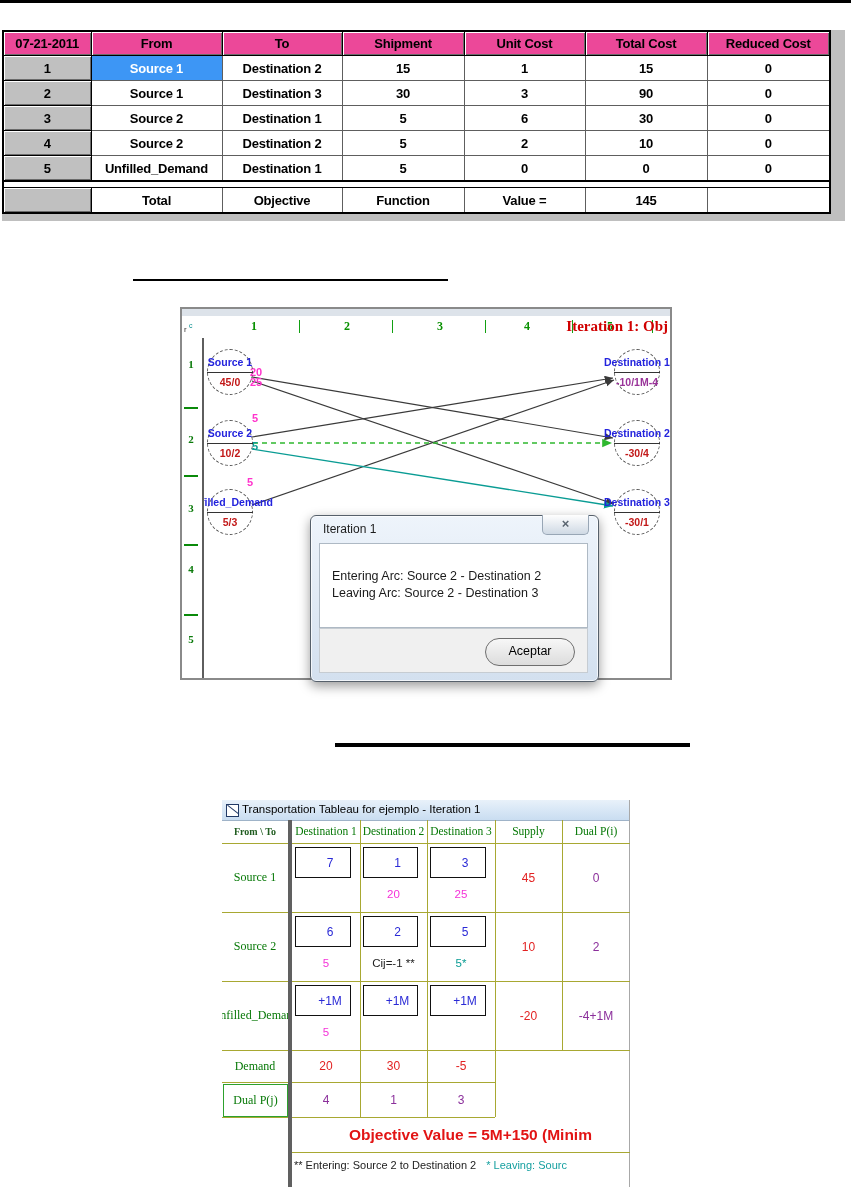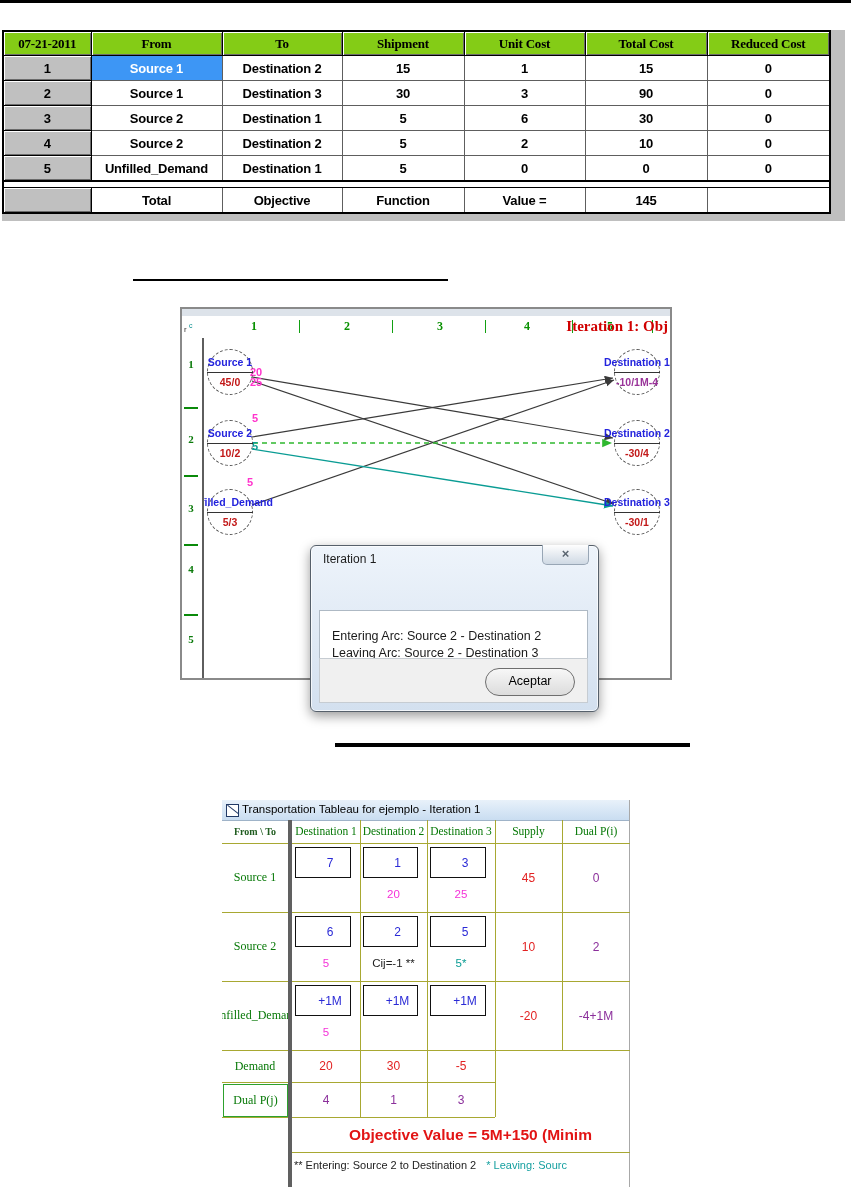--- a/index.html
+++ b/index.html
@@ -7,22 +7,22 @@
         font-family:"Liberation Sans",sans-serif;}
   .abs{position:absolute;}
 
   
   .grid-backdrop{left:2px;top:30px;width:843px;height:191px;background:#bfbfbf;}
   table.grid{border-collapse:collapse;table-layout:fixed;width:827px;
              font-size:13px;font-weight:bold;letter-spacing:-0.2px;background:#fff;
              border:2px solid #000;}
   table.grid td,table.grid th{border:1px solid #5e5e5e;text-align:center;overflow:hidden;
              white-space:nowrap;height:24px;padding:0 2px;}
-  table.grid tr.ghead th{height:23px;background:#84cc16;border:1px solid #000;
-             box-shadow:inset 1px 1px 0 #fff,inset -1px -1px 0 #6b6b6b;font-family:Liberation Serif, serif;}
+  table.grid tr.ghead th{height:23px;background:#ec4899;border:1px solid #000;
+             box-shadow:inset 1px 1px 0 #fff,inset -1px -1px 0 #6b6b6b;}
   table.grid td.rh{background:#c0c0c0;border:1px solid #000;
              box-shadow:inset 1px 1px 0 #fff,inset -1px -1px 0 #6b6b6b;}
   table.grid tr.seprow td{height:5px;border-left:none;border-right:none;
              border-top:2px solid #000;border-bottom:1px solid #000;background:#fff;}
   td.sel{background:#3d96f5;color:#fff;}
 
   
   .net-window{left:180px;top:307px;width:492px;height:373px;border:2px solid #8a8a8a;
               background:#fff;box-sizing:border-box;}
   .net-topstrip{left:0;top:0;width:488px;height:7px;background:#dde3ea;}
@@ -45,31 +45,31 @@
   .node .mid{position:absolute;left:-1px;right:-1px;top:50%;border-top:1px solid #333;}
   .node .nname{position:absolute;left:50%;transform:translateX(-50%);top:6px;white-space:nowrap;
         font-size:10.5px;color:#2323dd;font-weight:bold;}
   .node .nval{position:absolute;left:50%;transform:translateX(-50%);bottom:6px;white-space:nowrap;
         font-size:10.5px;font-weight:bold;color:#c21818;}
   .nval.purple{color:#993399;}
   .edge-label{position:absolute;font-size:11px;font-weight:bold;color:#ff33cc;}
   .edge-label.teal{color:#0a9c94;}
 
   
-  .dialog{left:310px;top:545px;width:287px;height:165px;border:1px solid #56606b;border-radius:6px;
+  .dialog{left:310px;top:515px;width:287px;height:165px;border:1px solid #56606b;border-radius:6px;
           background:linear-gradient(#eef4fb,#d3e0ef);box-shadow:0 4px 12px rgba(0,0,0,.40),
           inset 0 0 0 1px rgba(255,255,255,.7);z-index:5;}
   .dlg-title{position:absolute;left:12px;top:6px;font-size:12px;color:#1c1c1c;}
   .dlg-close{position:absolute;right:9px;top:-1px;width:45px;height:19px;
           border:1px solid #98a6b5;border-top:none;border-radius:0 0 5px 5px;
           background:linear-gradient(#fefefe,#cfd9e4);color:#5a6570;font-size:13px;
           font-weight:bold;text-align:center;line-height:18px;cursor:pointer;}
   .dlg-content{position:absolute;left:8px;top:27px;width:269px;height:85px;background:#fff;
-          border:1px solid #aeb9c4;box-sizing:border-box;padding:17px 0 0 12px;
-          font-size:12.5px;color:#1a1a1a;line-height:17px;margin-top:37px;}
+          border:1px solid #aeb9c4;box-sizing:border-box;padding:24px 0 0 12px;
+          font-size:12.5px;color:#1a1a1a;line-height:17px;}
   .dlg-footer{position:absolute;left:8px;top:112px;width:269px;height:45px;background:#f0f0f0;
           border:1px solid #c6ccd2;box-sizing:border-box;}
   .dlg-button{position:absolute;right:12px;top:9px;width:88px;height:26px;
           background:linear-gradient(#f7f7f7,#dcdcdc);border:1px solid #6e6e6e;border-radius:14px;
           font-size:12.5px;text-align:center;line-height:24px;cursor:pointer;}
 
   .rule{background:#000;}
 
   
   .tab-window{left:222px;top:800px;width:408px;height:387px;background:#fff;

